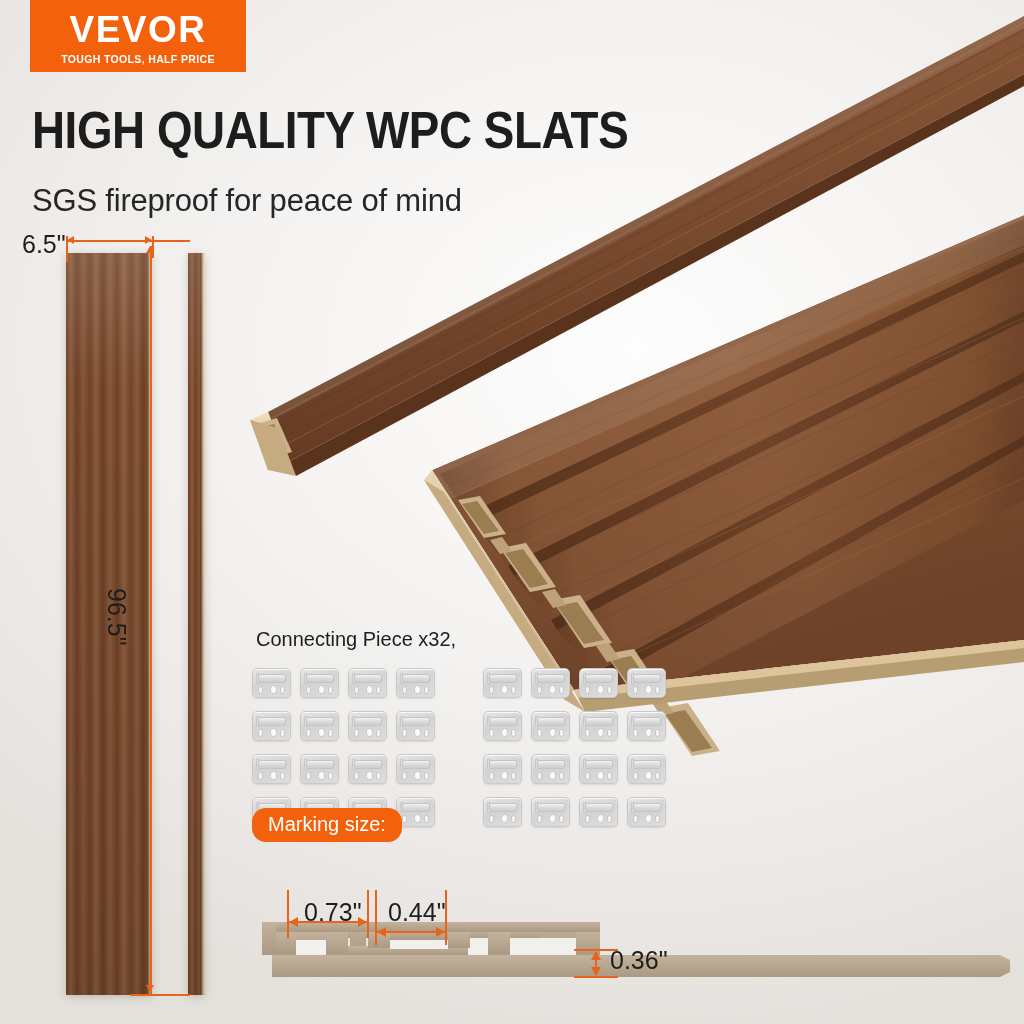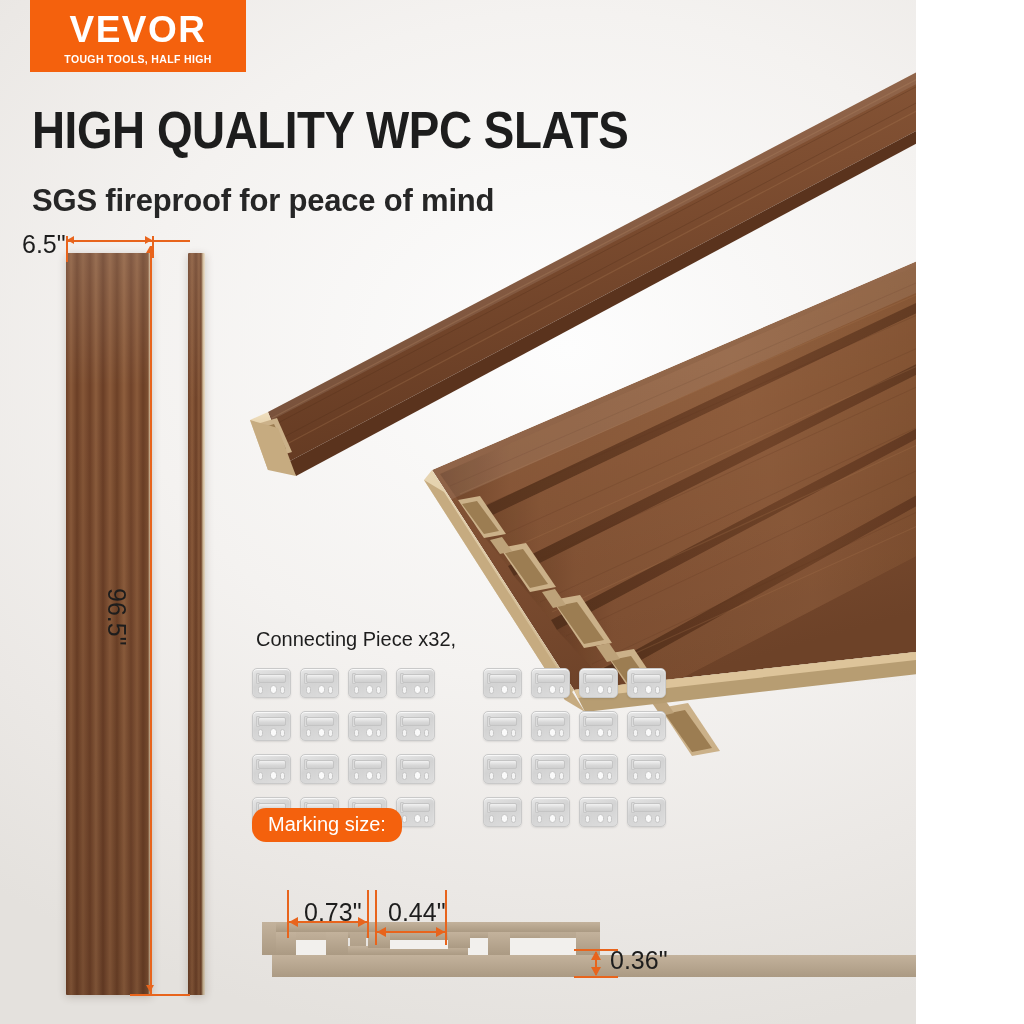--- a/index.html
+++ b/index.html
@@ -3,21 +3,21 @@
 <meta charset="utf-8">
 <style>
   * { box-sizing: border-box; margin: 0; padding: 0; }
   html, body {
     width: 1024px; height: 1024px;
     font-family: "Liberation Sans", sans-serif;
     overflow: hidden;
   }
   #page {
     position: relative;
-    width: 916px; height: 1024px;
+    width: 1024px; height: 1024px;
     background:
       radial-gradient(ellipse 900px 700px at 62% 34%, #fdfdfd 0%, #f4f2f0 48%, #ebe8e5 78%, #e4e1dd 100%);
     overflow: hidden;
     padding-left: 19px;
   }
 
   
   #logo {
     position: absolute; left: 30px; top: 0px;
     width: 216px; height: 72px;
@@ -39,21 +39,21 @@
   
   #headline {
     position: absolute; left: 32px; top: 104px;
     font-size: 52px; font-weight: 700; color: #1d1d1d;
     letter-spacing: -0.5px; line-height: 1;
     transform: scaleX(0.88); transform-origin: left center;
     white-space: nowrap;
   }
   #subhead {
     position: absolute; left: 32px; top: 183px;
-    font-size: 31px; font-weight: 700; color: #262626;
+    font-size: 31px; font-weight: 400; color: #262626;
     letter-spacing: -0.2px; white-space: nowrap;
   }
 
   
   .slat {
     position: absolute;
     border-radius: 1px;
     box-shadow: 0 2px 9px rgba(60,40,25,.22);
   }
   #slat-wide {
@@ -159,21 +159,21 @@
   #xsec { position: absolute; left: 0; top: 0; width: 1024px; height: 1024px; }
   .xlabel { position: absolute; color: #1d1d1d; font-size: 25px; white-space: nowrap; }
 </style>
 </head>
 <body>
 
 <div id="page">
 
   <div id="logo">
     <div class="wordmark">VEVOR</div>
-    <div class="tagline">TOUGH TOOLS, HALF HIGH</div>
+    <div class="tagline">TOUGH TOOLS, HALF PRICE</div>
   </div>
 
   <div id="headline">HIGH QUALITY WPC SLATS</div>
   <div id="subhead">SGS fireproof for peace of mind</div>
 
   <div id="slat-wide" class="slat"></div>
   <div id="slat-narrow" class="slat"></div>
 
   <svg id="hero" viewBox="0 0 1024 1024">
     <defs>

